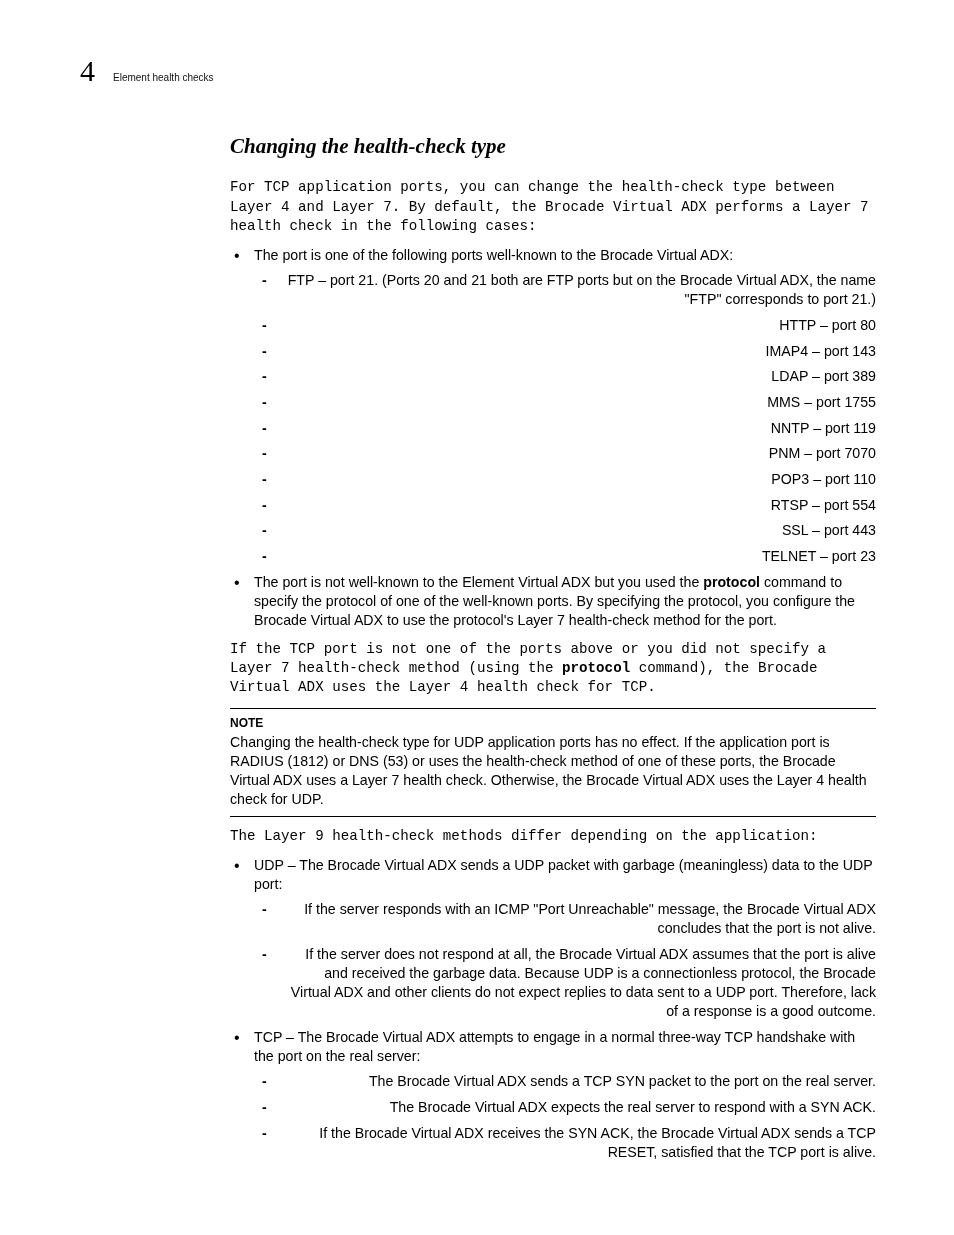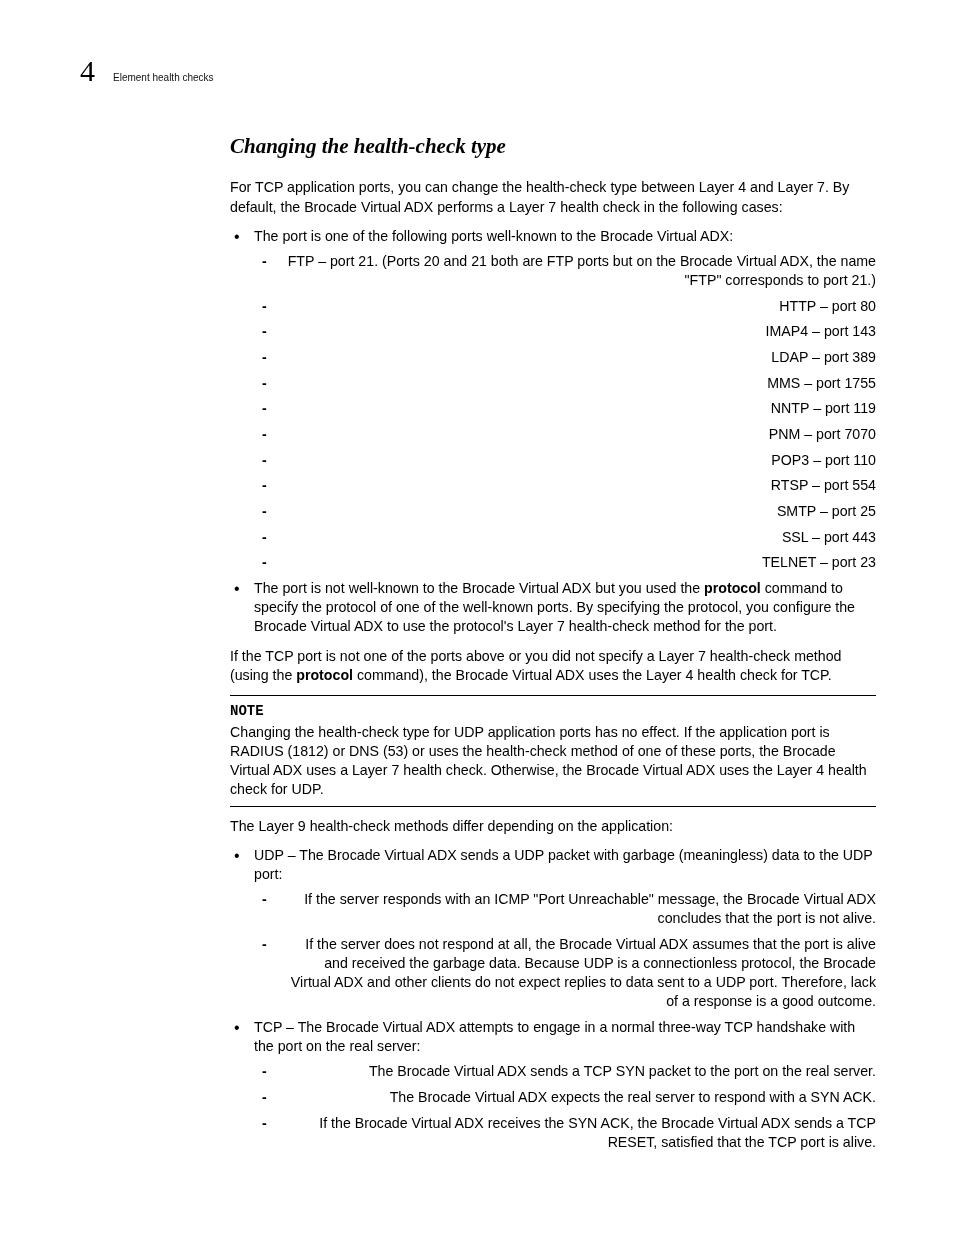--- a/index.html
+++ b/index.html
@@ -37,21 +37,21 @@
     margin-left: 150px;
     margin-right: 8px;
   }
   .h2 {
     font-family: Georgia, "Times New Roman", serif;
     font-style: italic;
     font-weight: bold;
     font-size: 21px;
     margin: 0 0 18px 0;
   }
-  p { margin: 0 0 10px 0; }
+  p { margin: 0 0 10px 0; font-family: Liberation Mono, monospace; }
   .bullets { margin: 0 0 10px 0; padding: 0; list-style: none; }
   .bullets > li {
     position: relative;
     padding-left: 24px;
     margin-bottom: 6px;
   }
   .bullets > li::before {
     content: "•";
     position: absolute;
     left: 4px;
@@ -75,23 +75,22 @@
   }
   .bold { font-weight: bold; }
   .notesec {
     margin: 10px 0 10px 0;
     padding: 6px 0;
     border-top: 1px solid #000;
     border-bottom: 1px solid #000;
   }
   .notehead {
     font-weight: bold;
-    font-size: 14px;
+    font-size: 12px;
     margin-bottom: 2px;
-    font-family: Liberation Mono, monospace;
   }
 </style>
 </head>
 <body>
 
 <div class="page">
 
   <div class="runhead">
     <span class="chapnum">4</span>
     <span class="runtitle">Element health checks</span>
@@ -109,27 +108,26 @@
         <ul class="dashes">
           <li>FTP – port 21. (Ports 20 and 21 both are FTP ports but on the Brocade Virtual ADX, the name "FTP" corresponds to port 21.)</li>
           <li>HTTP – port 80</li>
           <li>IMAP4 – port 143</li>
           <li>LDAP – port 389</li>
           <li>MMS – port 1755</li>
           <li>NNTP – port 119</li>
           <li>PNM – port 7070</li>
           <li>POP3 – port 110</li>
           <li>RTSP – port 554</li>
-          <li>SMTP – port 25</li>
           <li>SSL – port 443</li>
           <li>TELNET – port 23</li>
         </ul>
       </li>
       <li>
-        <span>The port is not well-known to the Brocade Virtual ADX but you used the </span><span class="bold">protocol</span><span> command to specify the protocol of one of the well-known ports. By specifying the protocol, you configure the Brocade Virtual ADX to use the protocol's Layer 7 health-check method for the port.</span>
+        <span>The port is not well-known to the Element Virtual ADX but you used the </span><span class="bold">protocol</span><span> command to specify the protocol of one of the well-known ports. By specifying the protocol, you configure the Brocade Virtual ADX to use the protocol's Layer 7 health-check method for the port.</span>
       </li>
     </ul>
 
     <p>
       <span>If the TCP port is not one of the ports above or you did not specify a Layer 7 health-check method (using the </span><span class="bold">protocol</span><span> command), the Brocade Virtual ADX uses the Layer 4 health check for TCP.</span>
     </p>
 
     <div class="notesec">
       <div class="notehead">NOTE</div>
       <div>Changing the health-check type for UDP application ports has no effect. If the application port is RADIUS (1812) or DNS (53) or uses the health-check method of one of these ports, the Brocade Virtual ADX uses a Layer 7 health check. Otherwise, the Brocade Virtual ADX uses the Layer 4 health check for UDP.</div>

